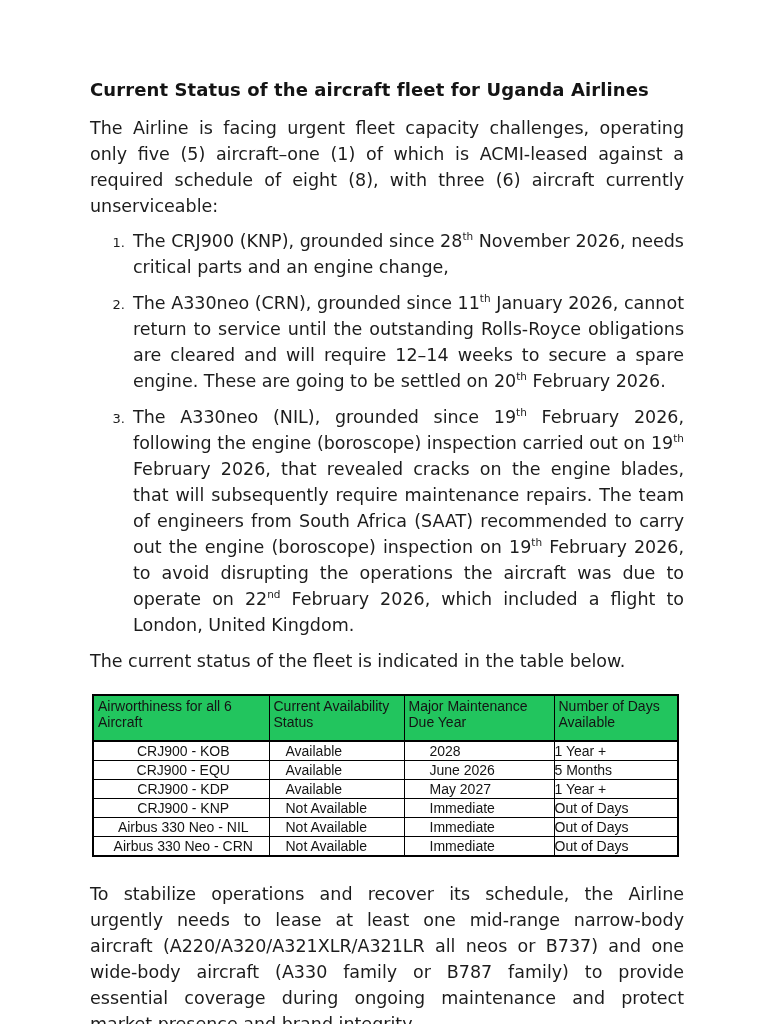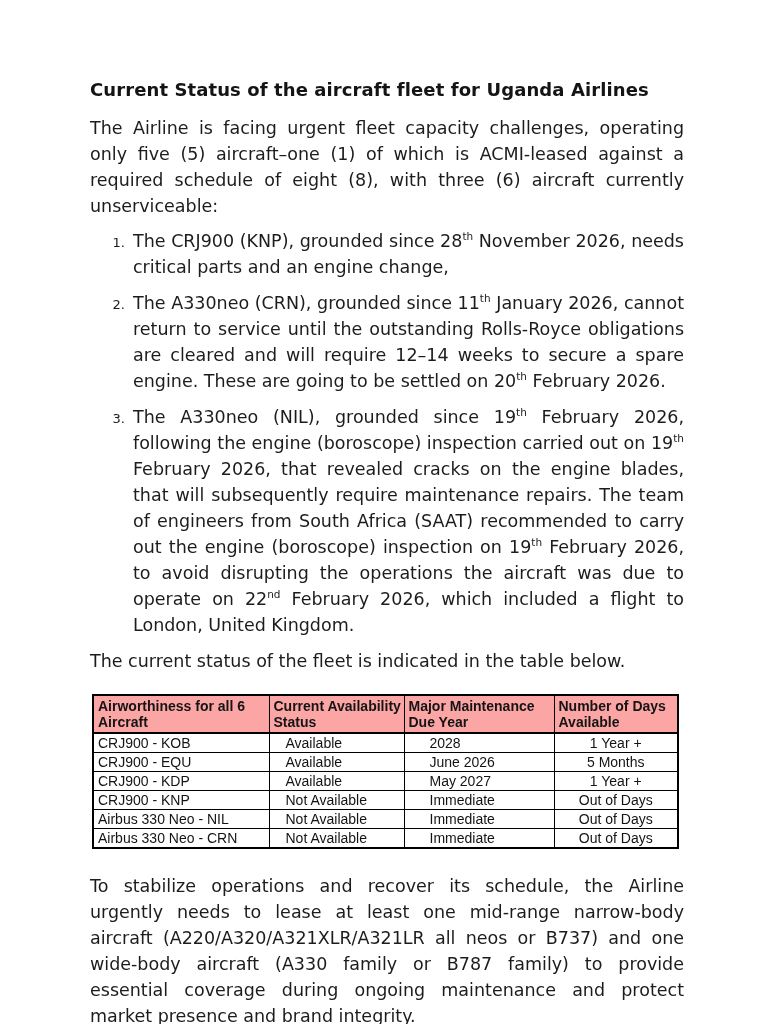--- a/index.html
+++ b/index.html
@@ -62,49 +62,49 @@
   .lead { margin-bottom: 20px; }
   table.fleet-table {
     border-collapse: collapse;
     table-layout: fixed;
     width: 585px;
     margin: 0 0 0 2px;
     border: 2px solid #000;
     font-family: "Liberation Sans", sans-serif;
   }
   .fleet-table th {
-    background: #fca5a5;
+    background: #22c55e;
     font-size: 14px;
     line-height: 16px;
-    font-weight: bold;
+    font-weight: normal;
     text-align: left;
     vertical-align: top;
-    padding: 2px 2px 2px 4px;
+    padding: 2px 2px 10px 4px;
     border: 1px solid #000;
     border-bottom: 2px solid #000;
     color: #141414;
   }
   .fleet-table td {
     font-size: 14px;
     line-height: 18px;
     height: 19px;
     padding: 0;
     border: 1px solid #000;
     color: #141414;
     white-space: nowrap;
     overflow: hidden;
   }
   .col-aircraft      { width: 176px; }
   .col-availability  { width: 135px; }
   .col-maintenance   { width: 150px; }
   .col-days          { width: 124px; }
-  .fleet-table td:nth-child(1) { padding-left: 4px; }
+  .fleet-table td:nth-child(1) { padding-left: 4px; text-align: center; }
   .fleet-table td:nth-child(2) { padding-left: 16px; }
   .fleet-table td:nth-child(3) { padding-left: 25px; }
-  .fleet-table td:nth-child(4) { text-align: center; }
+  .fleet-table td:nth-child(4) { text-align: left; }
   .closing { margin-top: 24px; }
 </style>
 </head>
 <body>
 
 <div class="page">
 
   <h1 class="title">Current Status of the aircraft fleet for Uganda Airlines</h1>
 
   <p class="para">The Airline is facing urgent fleet capacity challenges, operating only five (5) aircraft–one (1) of which is ACMI-leased against a required schedule of eight (8), with three (6) aircraft currently unserviceable:</p>

